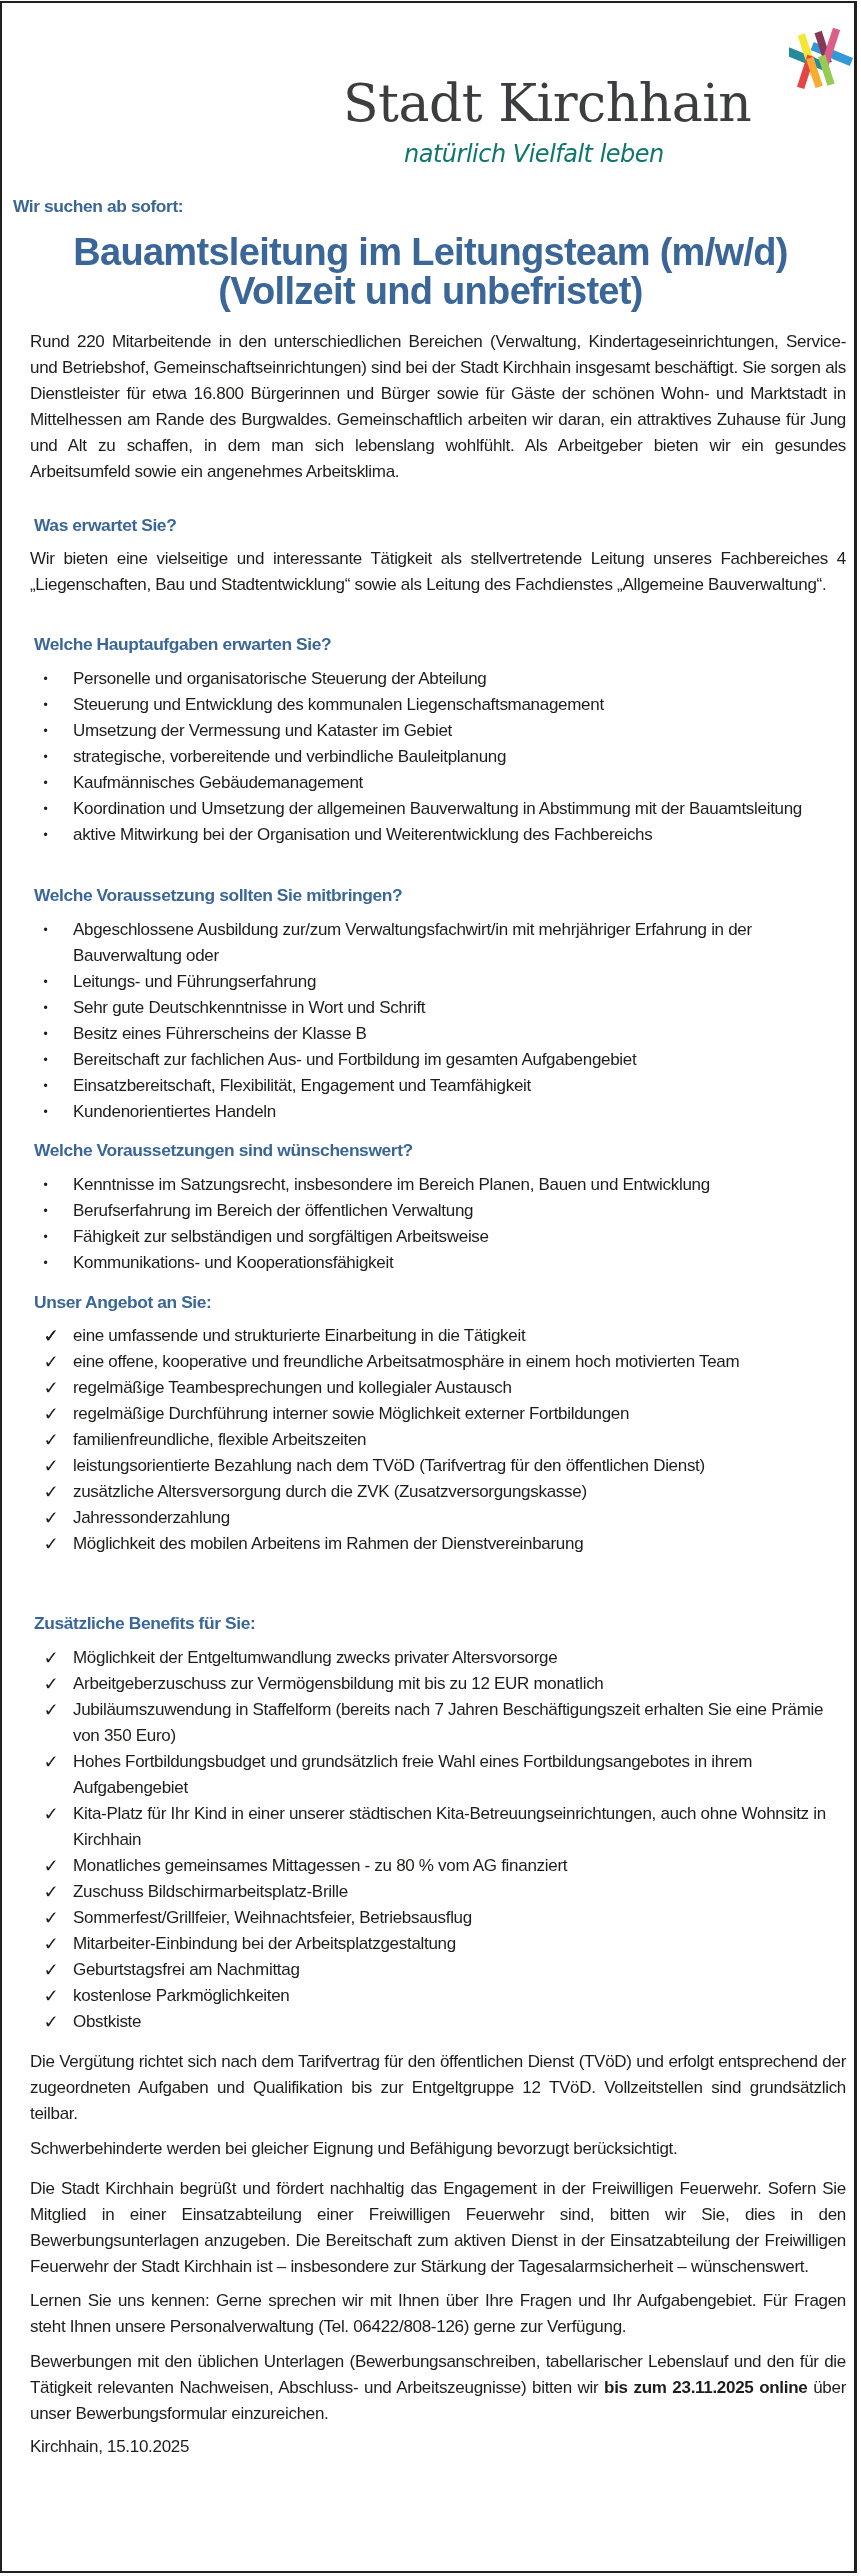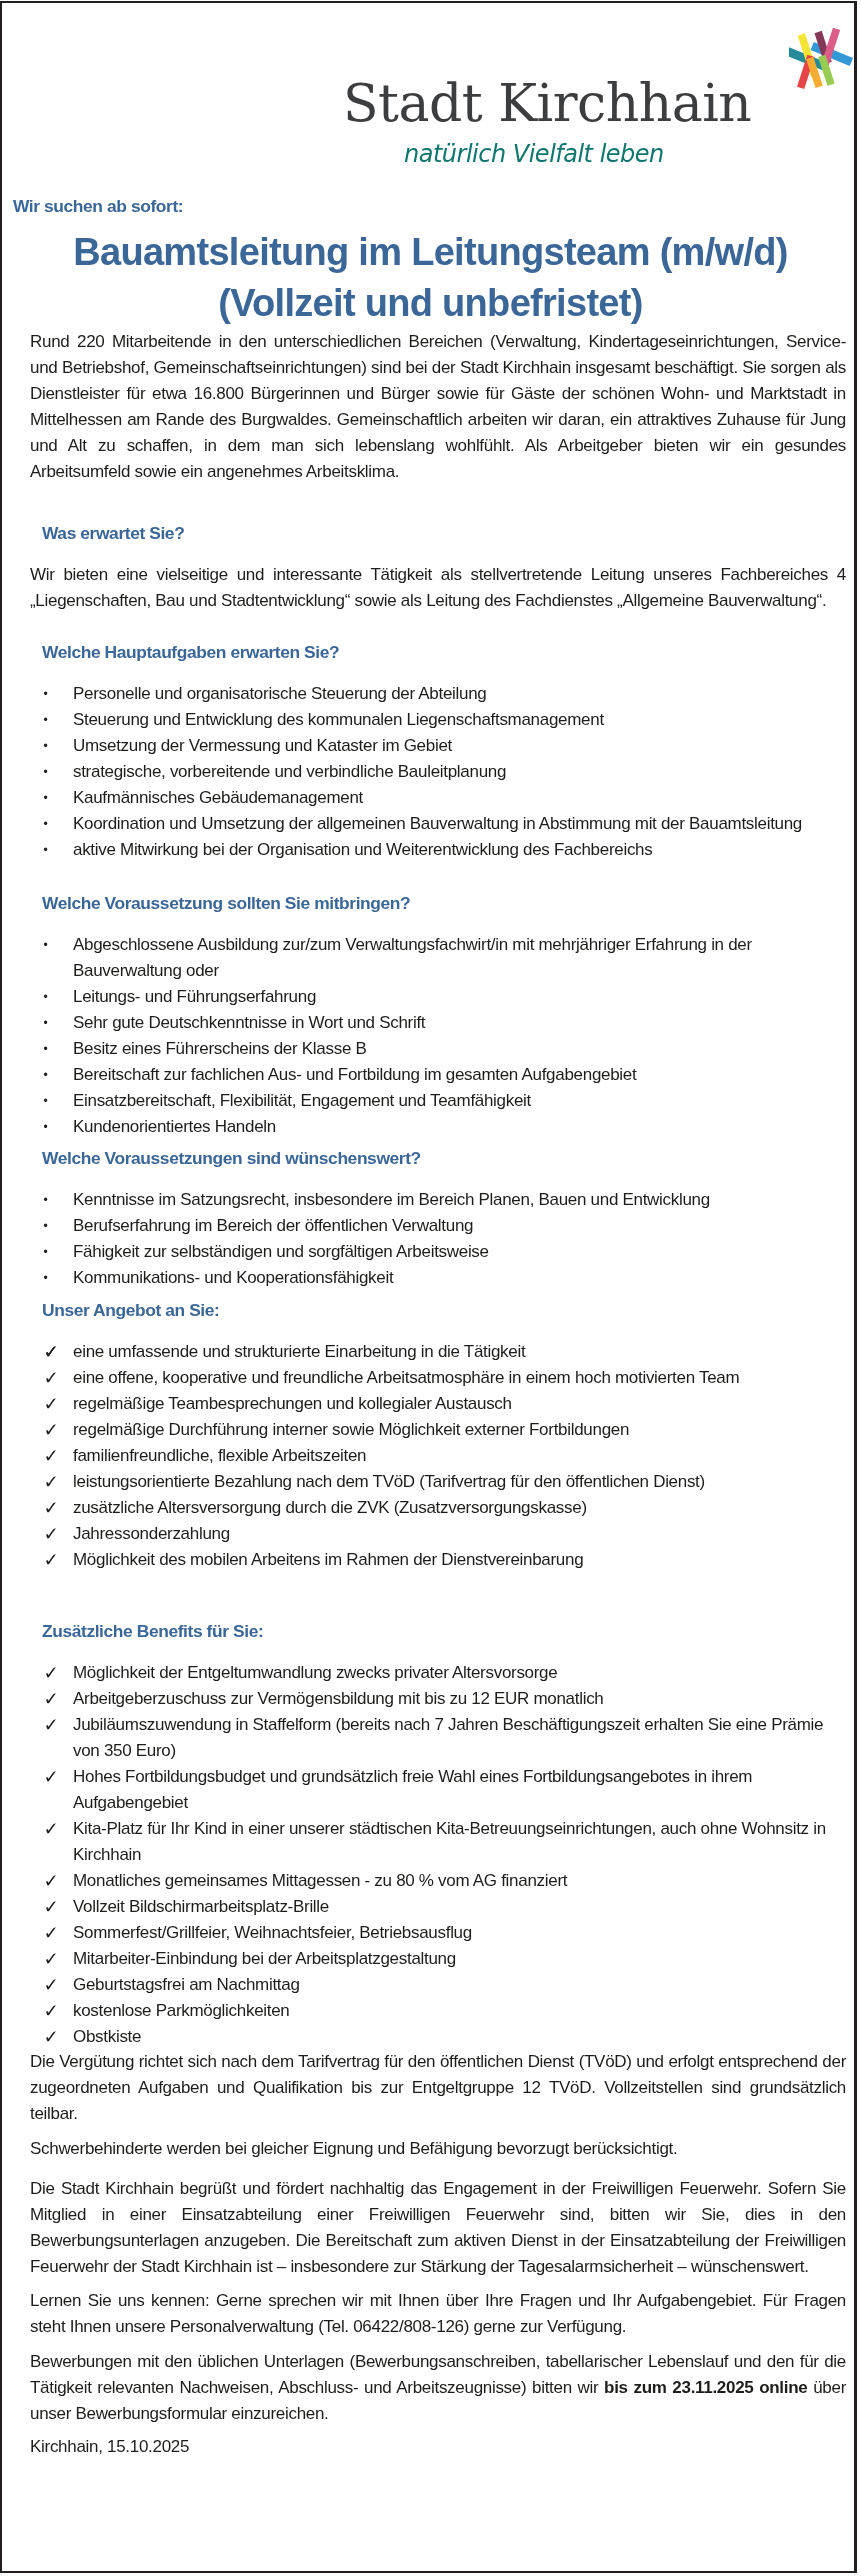--- a/index.html
+++ b/index.html
@@ -28,25 +28,25 @@
   .logo-mark { position: absolute; left: 789px; top: 28px; width: 65px; height: 65px; }
 
   .intro-label {
     position: absolute; left: 13px; top: 195px; color: #3a6698; font-weight: bold;
     font-size: 17.4px; line-height: 22px; letter-spacing: -0.4px; font-family: "Liberation Sans", sans-serif;
   }
   .job-title {
     position: absolute; left: 0; width: 861px; text-align: center; color: #3a6698; font-weight: bold;
     font-family: "Liberation Sans", sans-serif; font-size: 38px; line-height: 39px; letter-spacing: -0.7px;
   }
-  .t1 { top: 233px; } .t2 { top: 284px; }
+  .t1 { top: 233px; } .t2 { top: 272px; }
 
   .sec { position: absolute; left: 13px; width: 824px; }
   .para { margin: 4px; text-align: justify; }
-  .h { color: #3a6698; font-weight: bold; font-size: 17.4px; line-height: 26px; letter-spacing: -0.4px; margin: 16px; }
+  .h { color: #3a6698; font-weight: bold; font-size: 17.4px; line-height: 26px; letter-spacing: -0.4px; margin: 8px; }
   ul.list { list-style: none; margin: 0; padding: 0; }
   ul.list li { position: relative; padding-left: 47px; }
   ul.list li .mark { position: absolute; left: 17.4px; top: 0; width: 22px; }
   ul.bul li .mark { font-size: 12px; }
   ul.chk li .mark { font-size: 18.4px; }
   .bold { font-weight: bold; }
 </style>
 </head>
 <body>
 
@@ -137,21 +137,21 @@
 
   <div class="sec" style="top:1602px;">
     <h2 class="h">Zusätzliche Benefits für Sie:</h2>
     <ul class="list chk" id="ben-list" style="margin-top:8.7px;">
         <li><span class="mark">✓</span><span>Möglichkeit der Entgeltumwandlung zwecks privater Altersvorsorge</span></li>
         <li><span class="mark">✓</span><span>Arbeitgeberzuschuss zur Vermögensbildung mit bis zu 12 EUR monatlich</span></li>
         <li><span class="mark">✓</span><span>Jubiläumszuwendung in Staffelform (bereits nach 7 Jahren Beschäftigungszeit erhalten Sie eine Prämie von 350 Euro)</span></li>
         <li><span class="mark">✓</span><span>Hohes Fortbildungsbudget und grundsätzlich freie Wahl eines Fortbildungsangebotes in ihrem Aufgabengebiet</span></li>
         <li><span class="mark">✓</span><span>Kita-Platz für Ihr Kind in einer unserer städtischen Kita-Betreuungseinrichtungen, auch ohne Wohnsitz in Kirchhain</span></li>
         <li><span class="mark">✓</span><span>Monatliches gemeinsames Mittagessen - zu 80 % vom AG finanziert</span></li>
-        <li><span class="mark">✓</span><span>Vollzeit Bildschirmarbeitsplatz-Brille</span></li>
+        <li><span class="mark">✓</span><span>Zuschuss Bildschirmarbeitsplatz-Brille</span></li>
         <li><span class="mark">✓</span><span>Sommerfest/Grillfeier, Weihnachtsfeier, Betriebsausflug</span></li>
         <li><span class="mark">✓</span><span>Mitarbeiter-Einbindung bei der Arbeitsplatzgestaltung</span></li>
         <li><span class="mark">✓</span><span>Geburtstagsfrei am Nachmittag</span></li>
         <li><span class="mark">✓</span><span>kostenlose Parkmöglichkeiten</span></li>
         <li><span class="mark">✓</span><span>Obstkiste</span></li>
       </ul>
   </div>
 
   <div class="sec" style="top:2045px;">
     <p class="para">Die Vergütung richtet sich nach dem Tarifvertrag für den öffentlichen Dienst (TVöD) und erfolgt entsprechend der zugeordneten Aufgaben und Qualifikation bis zur Entgeltgruppe 12 TVöD. Vollzeitstellen sind grundsätzlich teilbar.</p>

